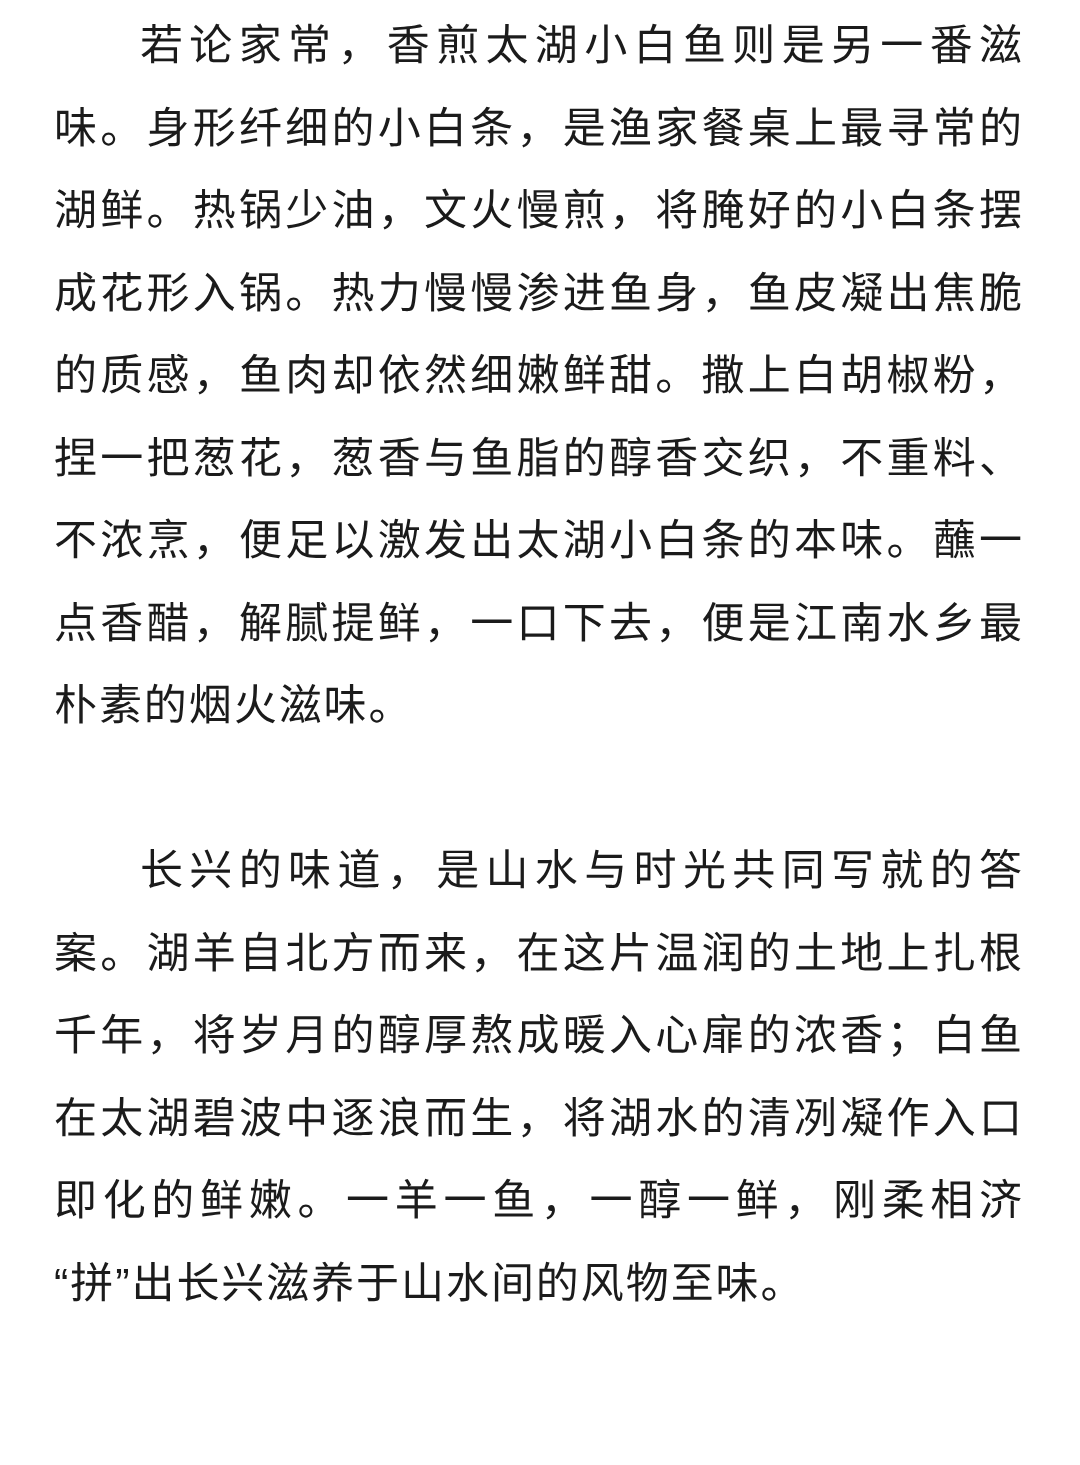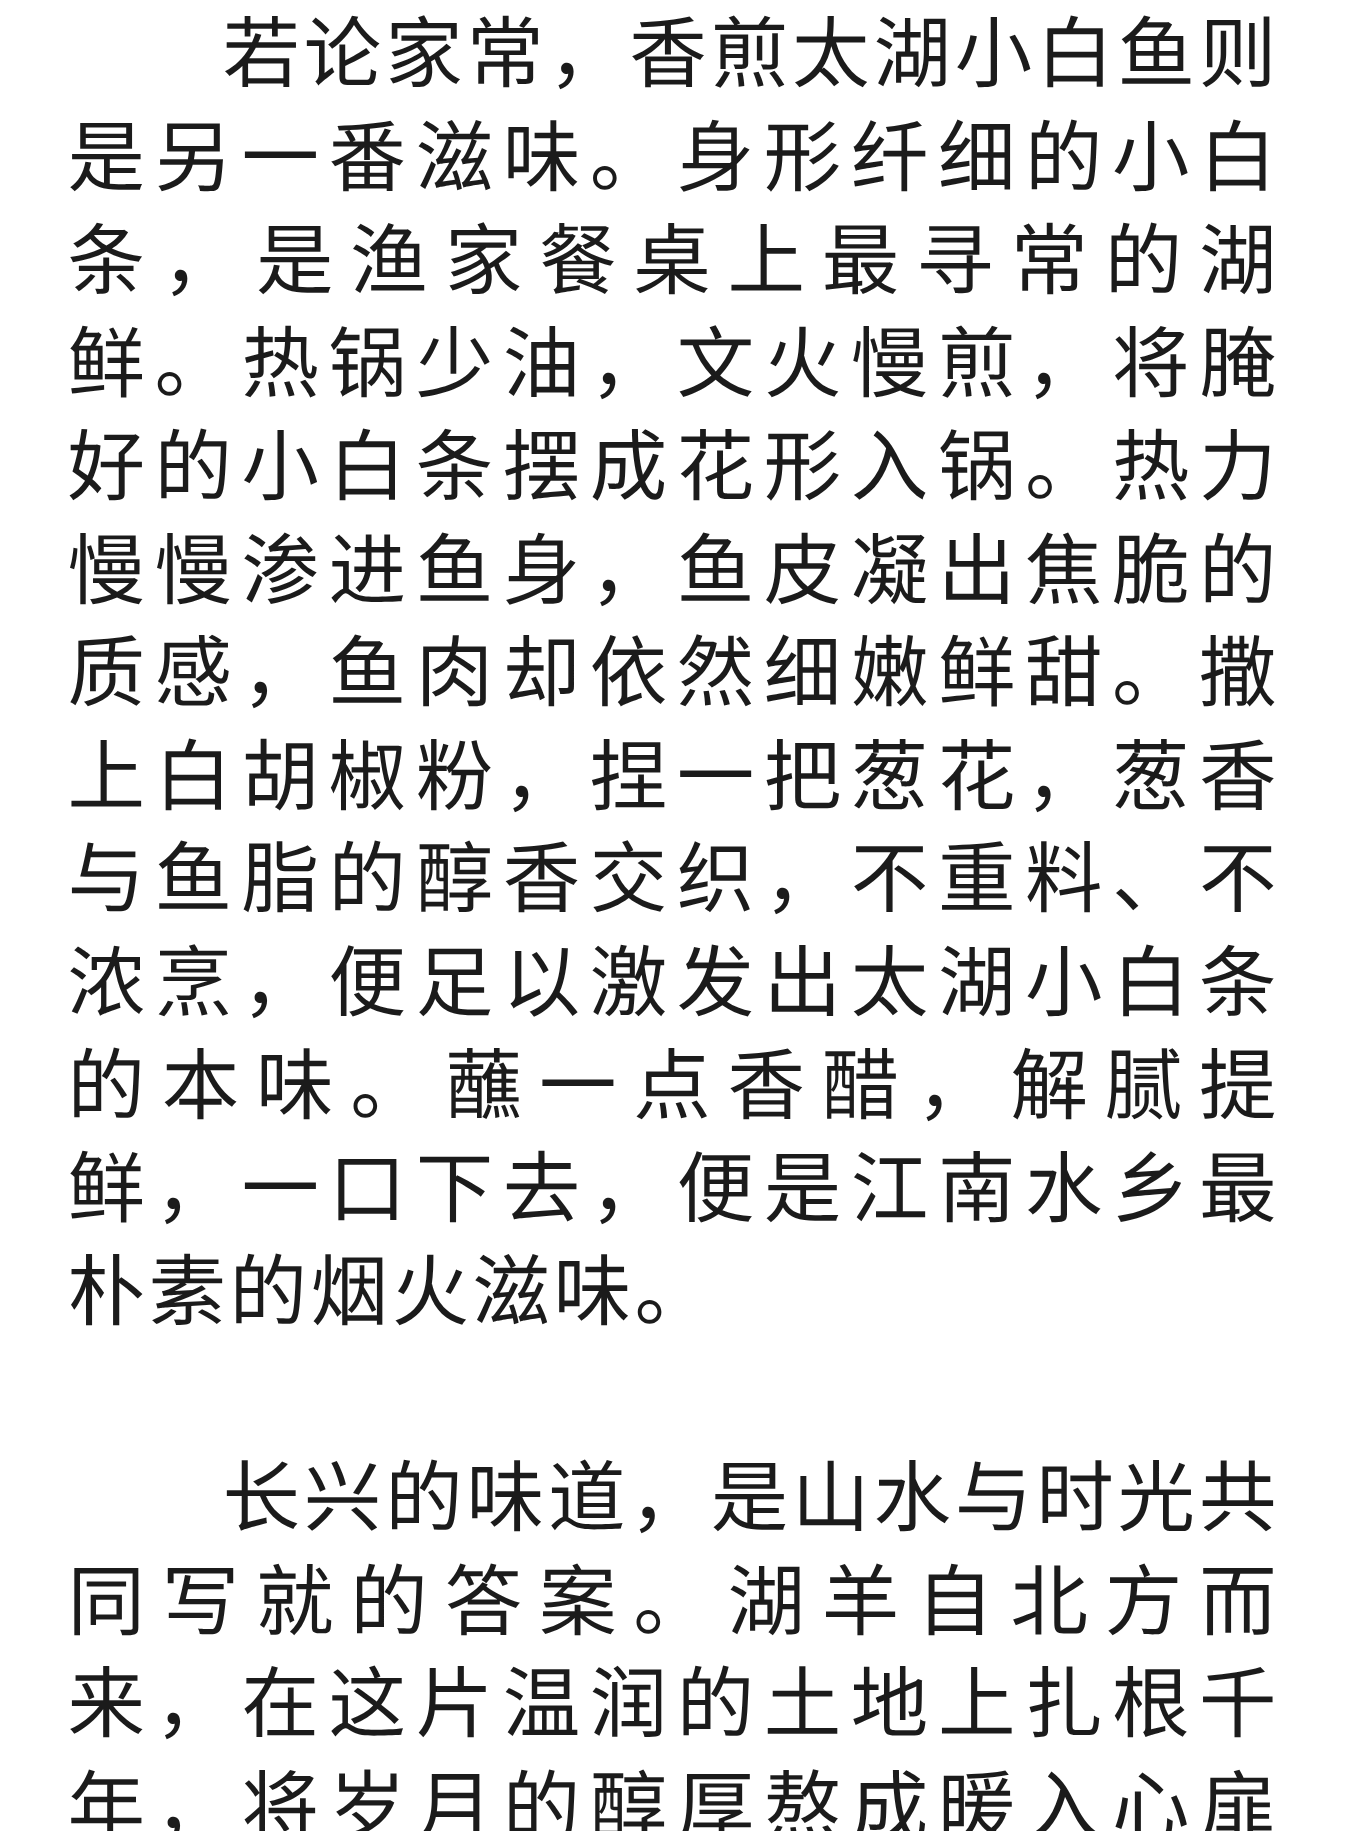--- a/index.html
+++ b/index.html
@@ -12,21 +12,21 @@
     width: 1080px;
     height: 1465px;
     box-sizing: border-box;
     background: #ffffff;
     padding: 4px 56px 0 54px;
     overflow: hidden;
     font-family: "Liberation Sans", sans-serif;
   }
   .body-text {
     margin: 0;
-    font-size: 62px;
+    font-size: 43px;
     line-height: 82.5px;
     color: #1b1b1b;
     text-align: justify;
     text-justify: inter-ideograph;
     text-indent: 2em;
     letter-spacing: 0.045em;
     font-weight: 400;
   }
   .body-text + .body-text {
     margin-top: 82.5px;

